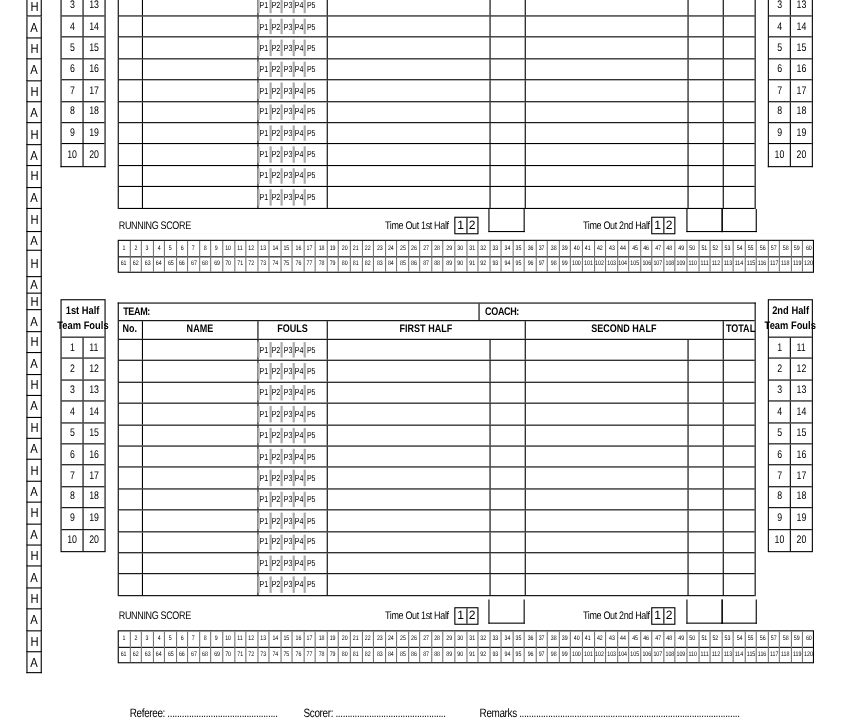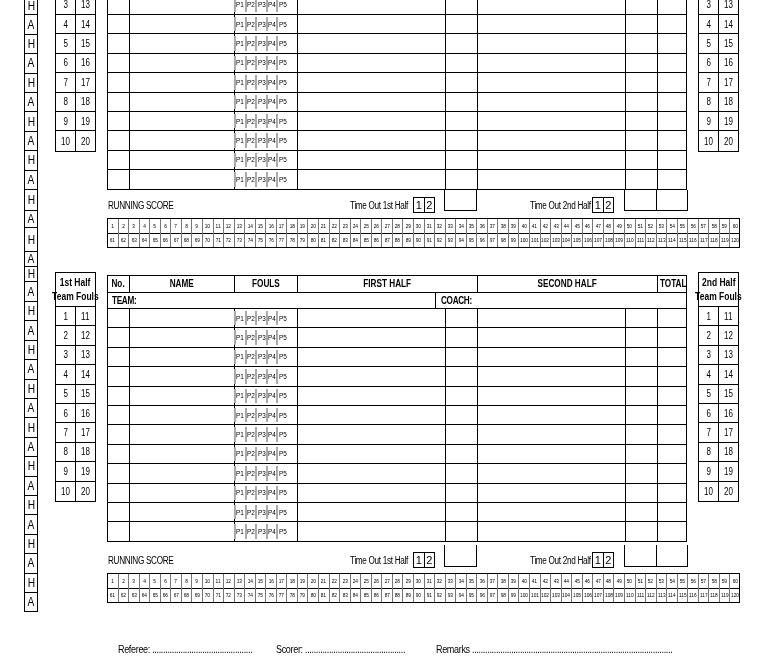--- a/index.html
+++ b/index.html
@@ -734,39 +734,39 @@
         </div>
         <div class="pf" style="left: 168.4px;">
           <span>P5</span>
         </div>
         <div class="abs" style="left: 189px; top: 0px; width: 148px; height: 19px;"></div>
         <div class="abs" style="left: 369px; top: 0px; width: 148px; height: 19px;"></div>
         <div class="abs" style="left: 549px; top: 0px; width: 31px; height: 19px;"></div>
       </div>
     </div>
     <div class="grid" style="top: 275px; border-top: 1.5px solid rgb(0, 0, 0);">
+      <div class="prow" style="height: 16px;">
+        <div class="c" style="left: 327px;"></div>
+        <div class="abs txt bold" style="left: 4px; top: 2px;">TEAM:</div>
+        <div class="abs" style="left: 30px; top: 0px; width: 290px; height: 15px;"></div>
+        <div class="abs txt bold" style="left: 333px; top: 2px;">COACH:</div>
+        <div class="abs" style="left: 370px; top: 0px; width: 200px; height: 15px;"></div>
+      </div>
       <div class="prow" style="height: 17px;">
         <div class="c" style="left: 21px;"></div>
         <div class="c" style="left: 126px;"></div>
         <div class="c" style="left: 189px;"></div>
         <div class="c" style="left: 369px;"></div>
         <div class="c" style="left: 549px;"></div>
         <div class="abs bold ctr" style="left: 0px; width: 21px; top: 2px; font-size: 10px;"><span style="display: inline-block; transform: scaleX(0.82);">No.</span></div>
         <div class="abs bold ctr" style="left: 21px; width: 105px; top: 2px; font-size: 10px;"><span style="display: inline-block; transform: scaleX(0.82);">NAME</span></div>
         <div class="abs bold ctr" style="left: 126px; width: 63px; top: 2px; font-size: 10px;"><span style="display: inline-block; transform: scaleX(0.82);">FOULS</span></div>
         <div class="abs bold ctr" style="left: 189px; width: 180px; top: 2px; font-size: 10px;"><span style="display: inline-block; transform: scaleX(0.82);">FIRST HALF</span></div>
         <div class="abs bold ctr" style="left: 369px; width: 180px; top: 2px; font-size: 10px;"><span style="display: inline-block; transform: scaleX(0.82);">SECOND HALF</span></div>
         <div class="abs bold ctr" style="left: 549px; width: 31px; top: 2px; font-size: 10px;"><span style="display: inline-block; transform: scaleX(0.82);">TOTAL</span></div>
-      </div>
-      <div class="prow" style="height: 16px;">
-        <div class="c" style="left: 327px;"></div>
-        <div class="abs txt bold" style="left: 4px; top: 2px;">TEAM:</div>
-        <div class="abs" style="left: 30px; top: 0px; width: 290px; height: 15px;"></div>
-        <div class="abs txt bold" style="left: 333px; top: 2px;">COACH:</div>
-        <div class="abs" style="left: 370px; top: 0px; width: 200px; height: 15px;"></div>
       </div>
       <div class="prow">
         <div class="c" style="left: 21px;"></div>
         <div class="c" style="left: 126px;"></div>
         <div class="c" style="left: 189px;"></div>
         <div class="c" style="left: 337px;"></div>
         <div class="c" style="left: 369px;"></div>
         <div class="c" style="left: 517px;"></div>
         <div class="c" style="left: 549px;"></div>
         <div class="abs" style="left: 0px; top: 0px; width: 21px; height: 19px;"></div>

